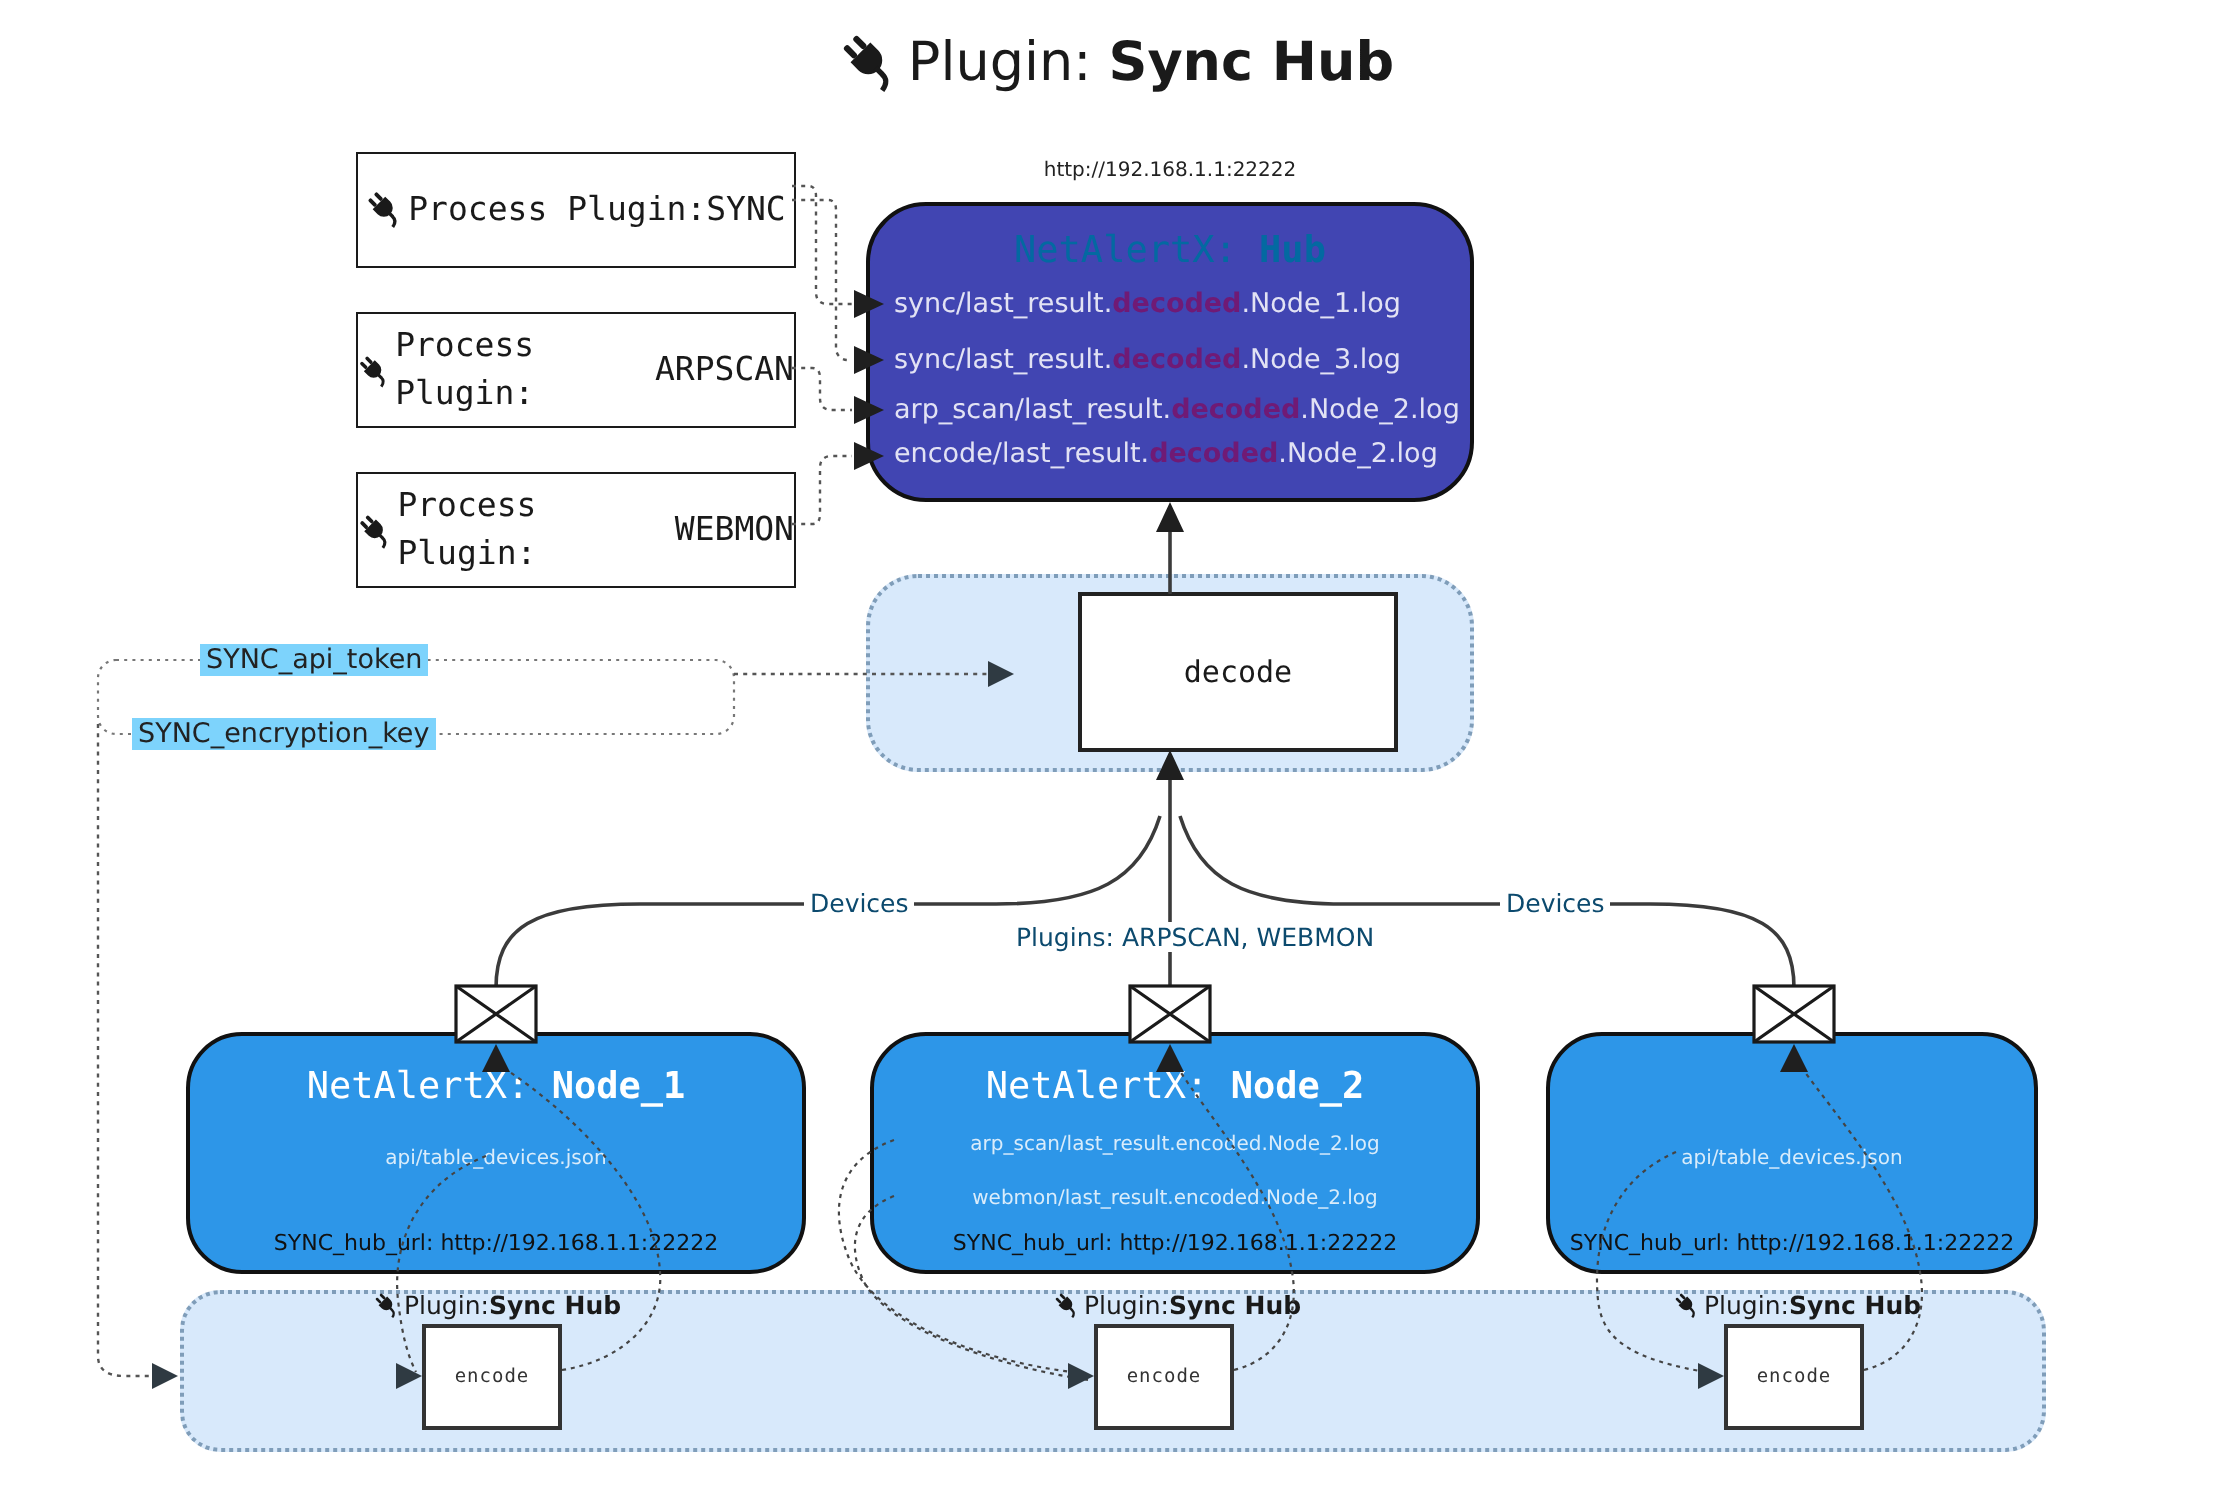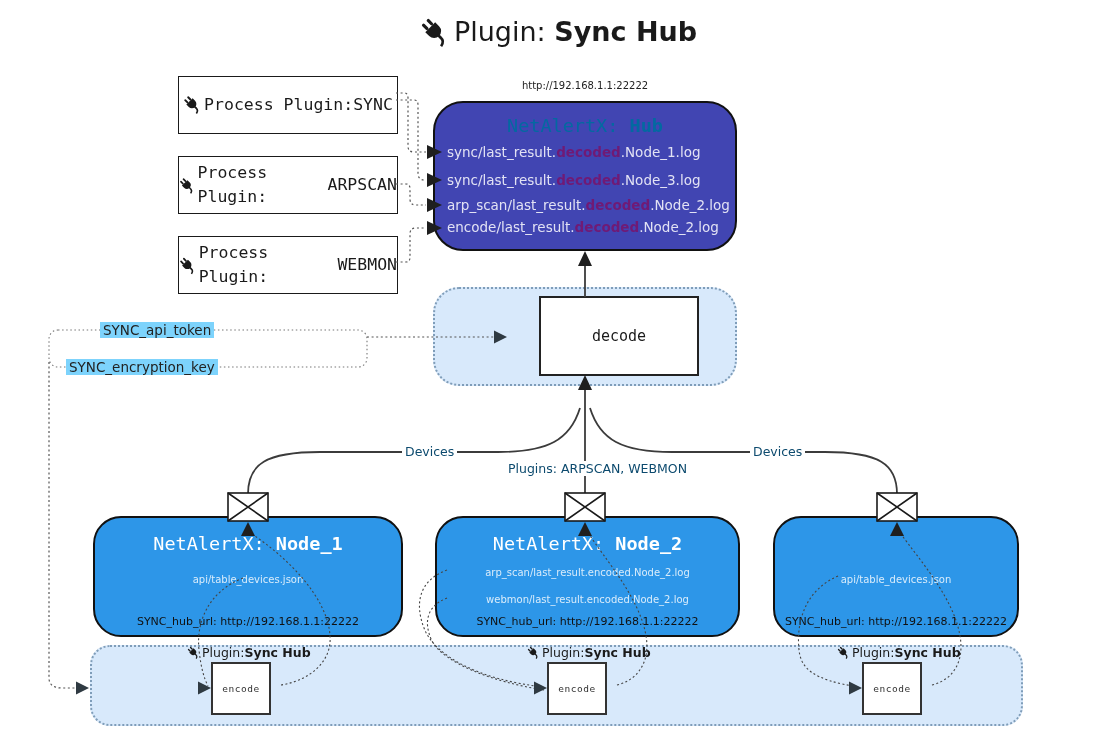--- a/index.html
+++ b/index.html
@@ -37,21 +37,21 @@
   
   .node{border-radius:28px;background:var(--node-fill,#2d96e8);border:2px solid #111;box-sizing:border-box;z-index:1;padding-left:14px;}
   .node-title{position:absolute;left:0;right:0;top:15px;text-align:center;color:#fff;
               font-family:"DejaVu Sans Mono",monospace;font-size:18.5px;}
   .node-line{position:absolute;left:0;right:0;text-align:center;color:var(--node-text,#d9ecfb);
              font-size:10px;white-space:nowrap;}
   .node-footer{position:absolute;left:0;right:0;bottom:7px;text-align:center;color:#111;font-size:11px;}
   
   #band{left:90px;top:645px;width:933px;height:81px;border-radius:20px;
         background:var(--band-fill,#d8e9fb);border:2px dotted var(--band-border,#7f9db9);box-sizing:border-box;z-index:0;}
-  .encode-box{width:60px;height:53px;background:#fff;border:2px solid #333;box-sizing:border-box;
+  .encode-box{width:70px;height:53px;background:#fff;border:2px solid #333;box-sizing:border-box;
               display:flex;align-items:center;justify-content:center;z-index:2;
               font-family:"DejaVu Sans Mono",monospace;font-size:9.5px;letter-spacing:.5px;color:#333;}
   .enc-label{z-index:2;font-size:12.5px;color:#1a1a1a;display:flex;align-items:center;white-space:nowrap;}
   .enc-label .plug{width:13px;height:13px;margin-right:2px;}
   
   #overlay{position:absolute;left:0;top:0;z-index:5;pointer-events:none;}
   .solid-edge{fill:none;stroke:var(--line,#3b3b3b);stroke-width:1.8px;}
   .dotline{fill:none;stroke:#555;stroke-width:1.2px;stroke-dasharray:2 2.6;}
   .dotcurve{fill:none;stroke:#444;stroke-width:1.1px;stroke-dasharray:2 2.4;}
   .ah{fill:#2f3a42;}

